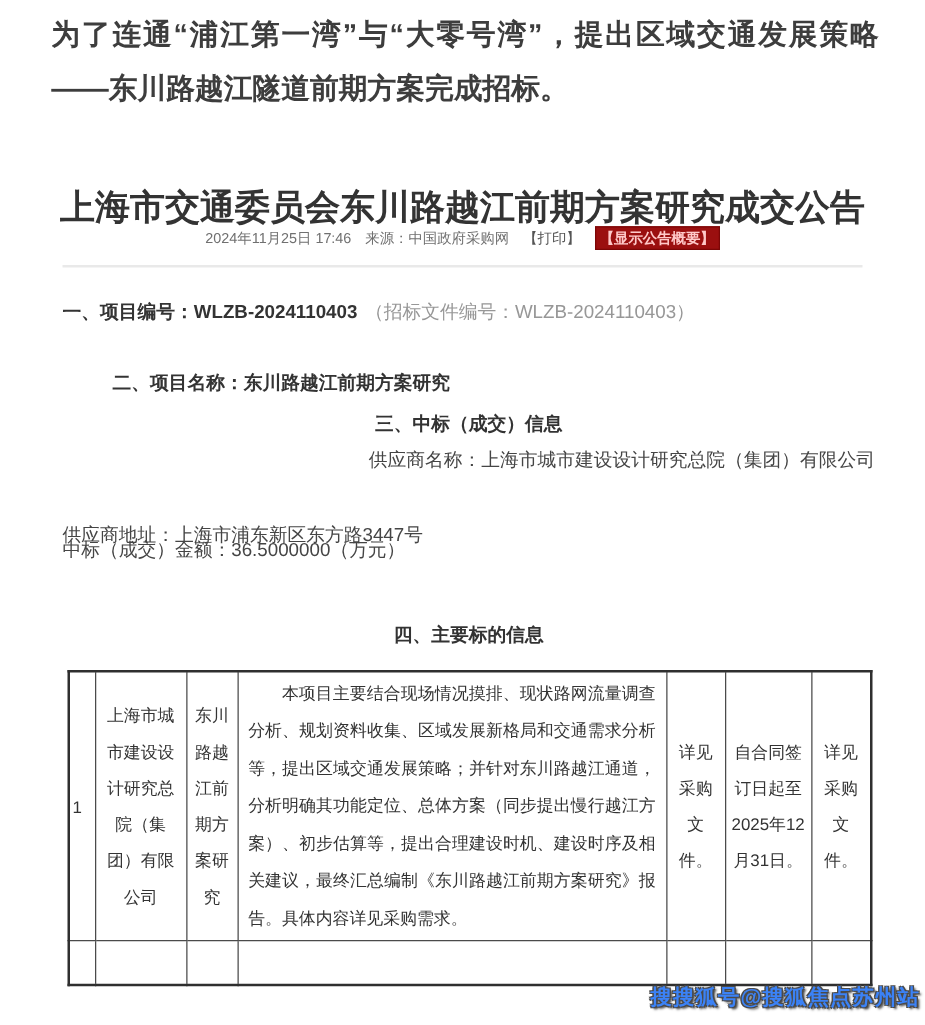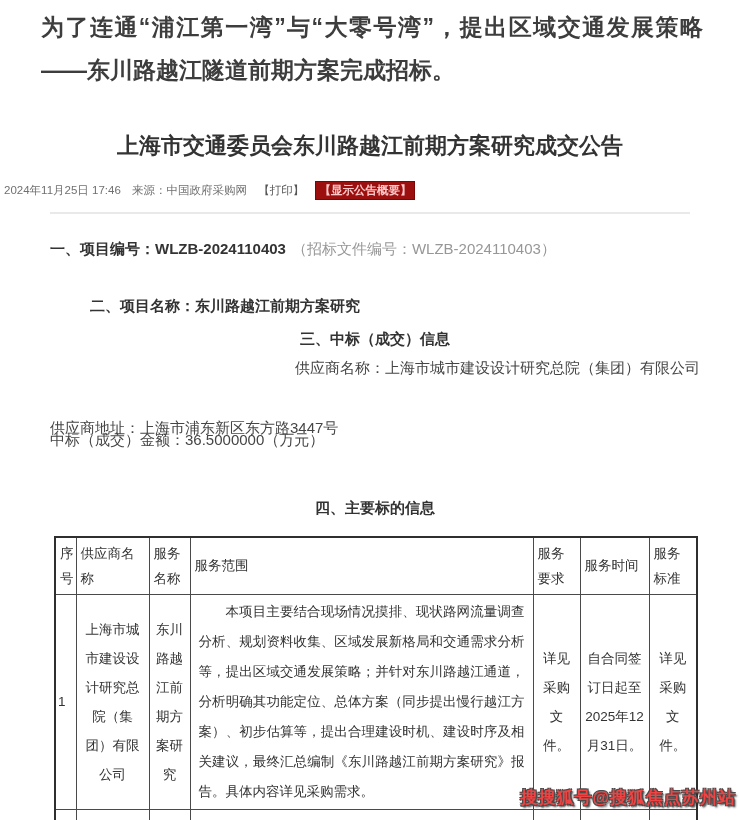--- a/index.html
+++ b/index.html
@@ -13,28 +13,28 @@
   }
   .intro {
     position: absolute;
     top: 6px; left: 41px; width: 662px;
     font-size: 23px; line-height: 43px;
     font-weight: 600; color: #3d3d3d;
     text-align: justify;
   }
   .doc-title {
     position: absolute;
-    top: 131px; left: 0; width: 740px;
+    top: 147px; left: 0; width: 740px;
     text-align: center;
-    font-size: 22px; font-weight: 700; color: #333;
+    font-size: 28px; font-weight: 700; color: #333;
   }
   .meta {
     position: absolute;
     top: 181px; left: 0; width: 740px;
-    text-align: left;
+    text-align: center;
     font-size: 11.5px; color: #707070;
     white-space: nowrap;
   }
   .meta span { margin: 0 4px; }
   .meta .print { color: #555; cursor: pointer; }
   .meta .badge {
     display: inline-block;
     background: #9b0f0f;
     color: #ffc9c9;
     border: 1px solid #7c0606;
@@ -94,21 +94,21 @@
     line-height: 30px;
     padding: 2px 8px;
   }
   table.subject tr.r1 td.no-cell { text-align: left; padding-left: 2px; }
   table.subject tr.empty td { height: 35px; }
   .watermark {
     position: absolute;
     top: 786px; right: 4px;
     font-size: 17px; font-weight: 700;
     letter-spacing: 1px;
-    color: #ef4444;
+    color: #3b82f6;
     white-space: nowrap;
     text-shadow: -1px -1px 0 #4a4a4a, 1px -1px 0 #4a4a4a,
                  -1px 1px 0 #4a4a4a, 1px 1px 0 #4a4a4a,
                  2px 2px 2px #2a2a2a;
     pointer-events: none;
   }
 </style>
 </head>
 <body>
 
@@ -153,29 +153,20 @@
   <colgroup>
     <col class="col-no">
       <col class="col-sup">
       <col class="col-name">
       <col class="col-scope">
       <col class="col-req">
       <col class="col-time">
       <col class="col-std">
   </colgroup>
   <tbody>
-    <tr class="hdr">
-      <td>序号</td>
-      <td>供应商名称</td>
-      <td>服务名称</td>
-      <td>服务范围</td>
-      <td>服务要求</td>
-      <td>服务时间</td>
-      <td>服务标准</td>
-    </tr>
     <tr class="r1">
       <td class="no-cell">1</td>
       <td>上海市城市建设设计研究总院（集团）有限公司</td>
       <td>东川路越江前期方案研究</td>
       <td class="scope-cell">本项目主要结合现场情况摸排、现状路网流量调查分析、规划资料收集、区域发展新格局和交通需求分析等，提出区域交通发展策略；并针对东川路越江通道，分析明确其功能定位、总体方案（同步提出慢行越江方案）、初步估算等，提出合理建设时机、建设时序及相关建议，最终汇总编制《东川路越江前期方案研究》报告。具体内容详见采购需求。</td>
       <td>详见采购文件。</td>
       <td>自合同签订日起至2025年12月31日。</td>
       <td>详见采购文件。</td>
     </tr>
     <tr class="empty">

